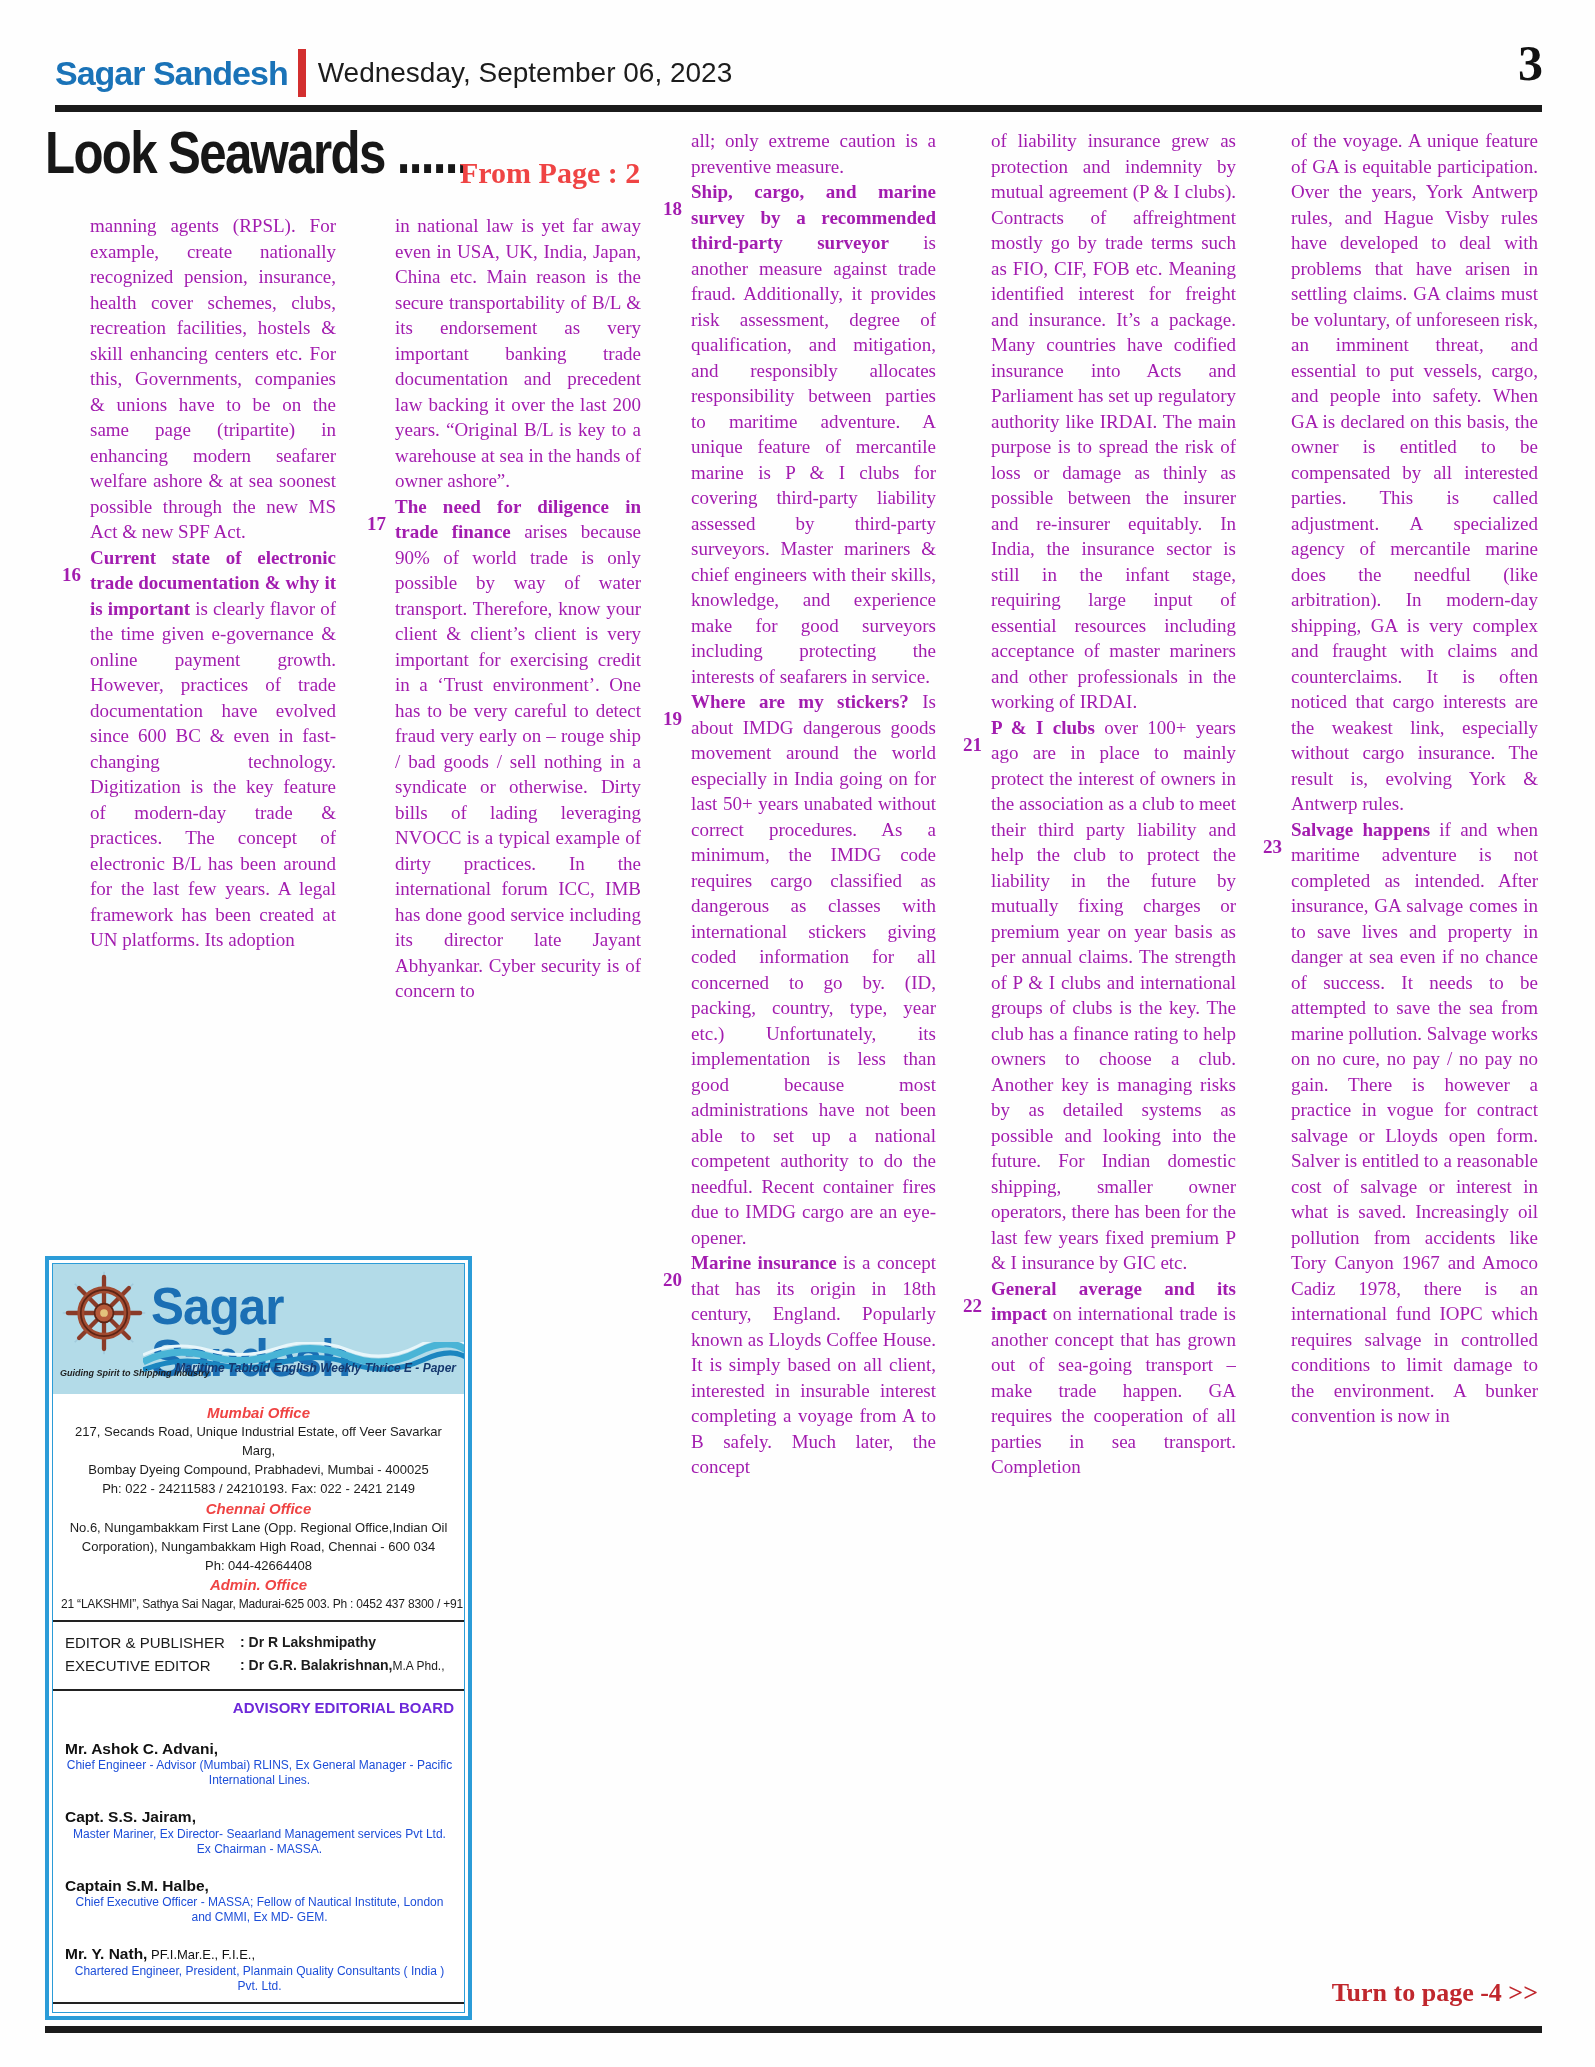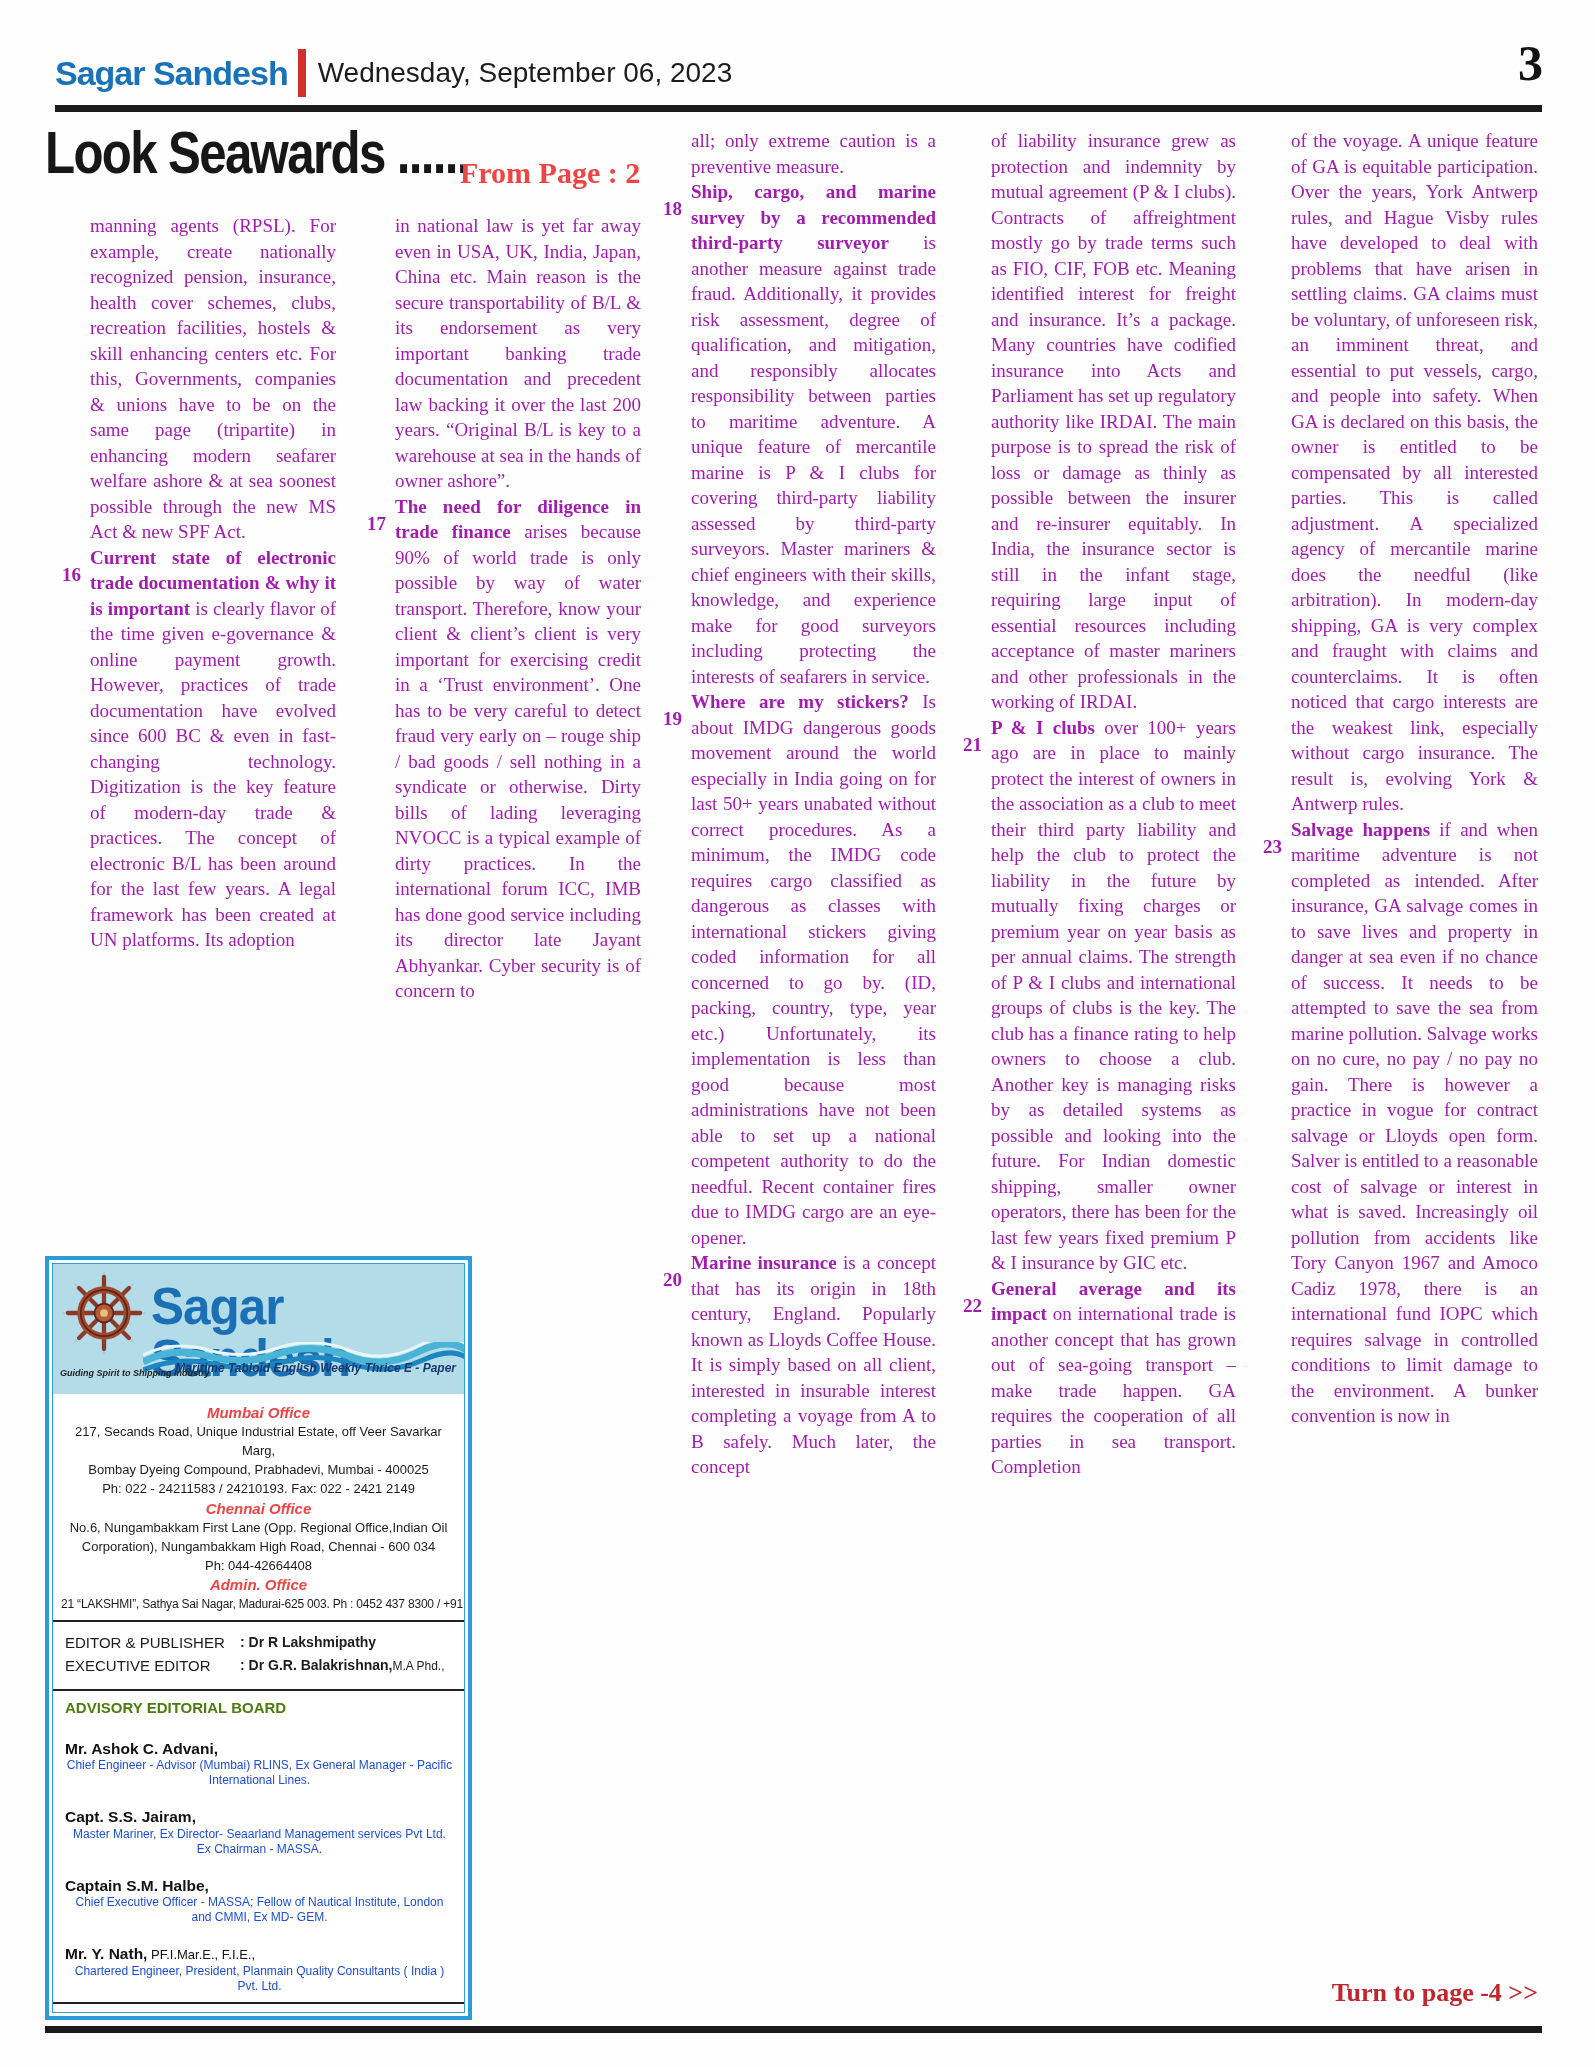--- a/index.html
+++ b/index.html
@@ -55,21 +55,21 @@
   .office-title{font:700 15px/1.35 "Liberation Sans",sans-serif;font-style:italic;color:#ef4444;}
   .office-line{font:400 13px/1.45 "Liberation Sans",sans-serif;}
   .office-line.tight{font-size:12px;white-space:nowrap;letter-spacing:-.2px;}
   .mrule{height:2px;background:#222;flex:none;}
   .editors{flex:none;padding:10px 10px 12px 12px;}
   .editor-row{display:flex;font:400 15px/1.5 "Liberation Sans",sans-serif;color:#1c1c1c;}
   .editor-role{width:175px;flex:none;}
   .editor-name{font-weight:700;font-size:14px;}
   .editor-suffix{font-weight:400;font-size:12px;align-self:flex-end;padding-bottom:2px;}
   .advisory{flex:none;padding:6px 10px 8px 12px;}
-  .advisory-title{text-align:left;font:700 15px/1.5 "Liberation Sans",sans-serif;color:#4d7c0f;}
+  .advisory-title{text-align:right;font:700 15px/1.5 "Liberation Sans",sans-serif;color:#6d28d9;}
   .member{margin-top:20px;}
   .member-name{font:700 15.5px/1.2 "Liberation Sans",sans-serif;color:#111;}
   .member-name .nsuffix{font-weight:400;font-size:13px;}
   .member-detail{font:400 12px/1.25 "Liberation Sans",sans-serif;color:#1d4ed8;text-align:center;}
   .publisher{flex:none;padding:8px 10px 6px 12px;font:400 13.5px/1.4 "Liberation Sans",sans-serif;color:#1a1a1a;}
   .pub-bold{font:700 15px/1.3 "Liberation Sans",sans-serif;}
   .pub-italic{font:700 13.5px/1.3 "Liberation Serif",serif;font-style:italic;}
 </style>
 </head>
 <body>

